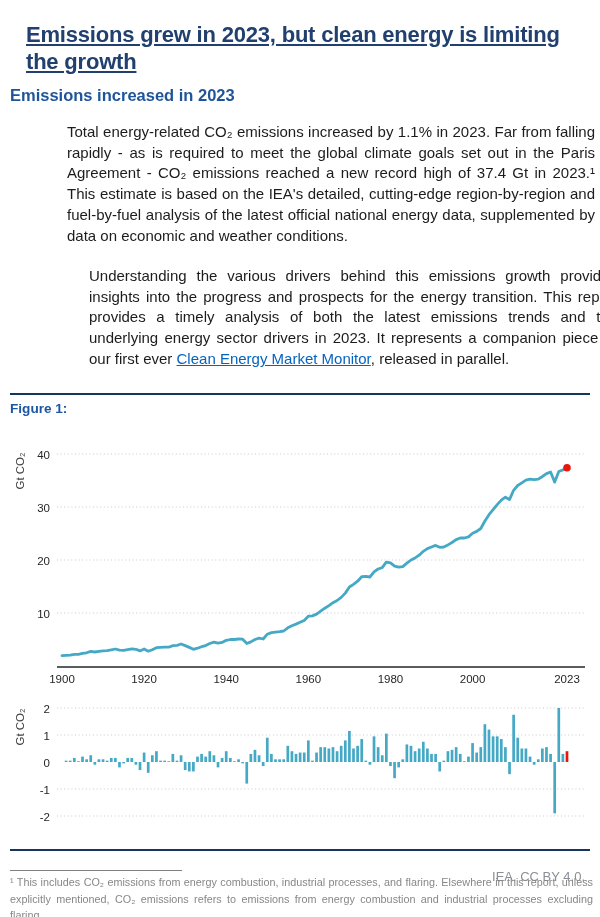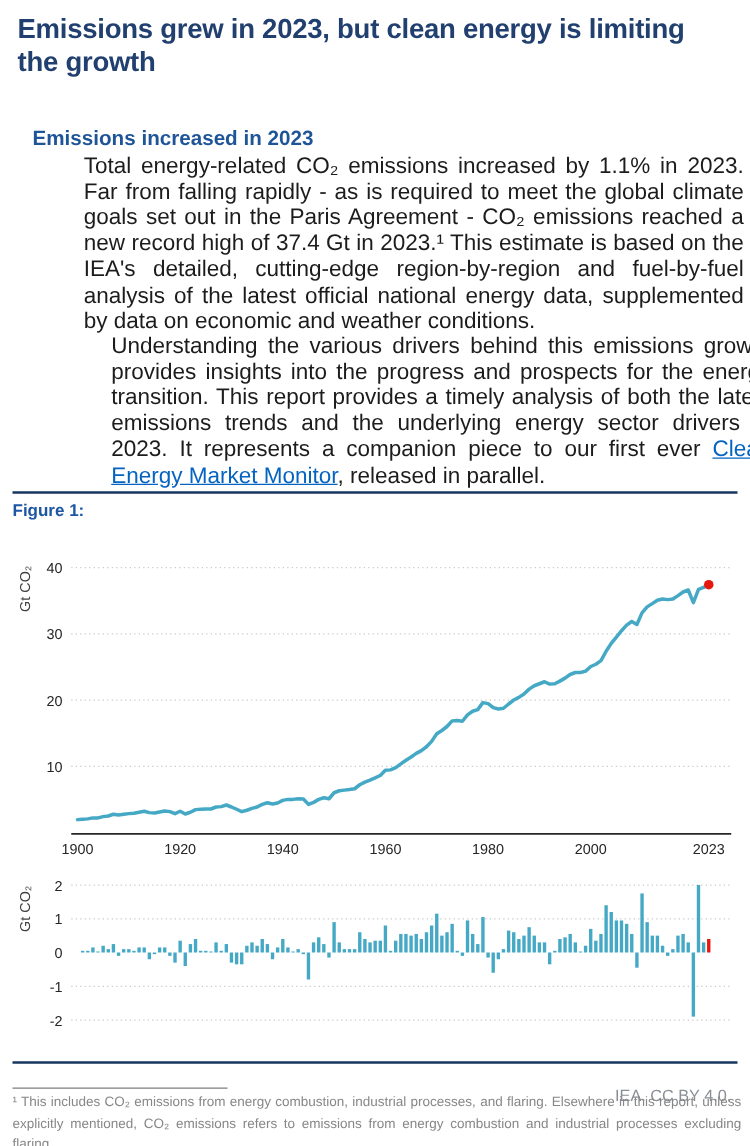--- a/index.html
+++ b/index.html
@@ -2,30 +2,30 @@
 <html><head>
 <meta charset="utf-8">
 <style>
   html,body{margin:0;padding:0;background:#ffffff;}
   .page{
     position:relative;width:600px;height:917px;background:#ffffff;overflow:hidden;
     font-family:"Liberation Sans","DejaVu Sans",sans-serif;color:#202020;
   }
   .abs{position:absolute;}
   h1.title{
-    left:10px;top:5px;width:548px;margin:4px;
-    font-size:22px;line-height:27px;font-weight:700;color:#21406F;letter-spacing:-0.2px;
+    left:10px;top:5px;width:548px;margin:16px;
+    font-size:22px;line-height:27px;font-weight:700;color:#21406F;letter-spacing:-0.2px;text-decoration:underline;
   }
   h2.section{
-    left:10px;top:85px;width:560px;margin:16px;
+    left:10px;top:85px;width:560px;margin:0;
     font-size:16.5px;line-height:20px;font-weight:700;color:#1F5598;
   }
   p.body{
     left:67px;width:528px;margin:0;
-    font-size:18px;line-height:20.7px;text-align:justify;color:#1c1c1c;
+    font-size:15px;line-height:20.7px;text-align:justify;color:#1c1c1c;
   }
   #para1{top:122px;}
   #para2{top:266px;margin-left:22px;}
   a.doc-link{color:#0563C1;text-decoration:underline;cursor:pointer;}
   .rule-navy{left:10px;width:580px;height:2px;background:#17365D;}
   #figure-top-rule{top:393px;}
   #figure-bottom-rule{top:849px;}
   .figure-caption{
     left:10px;top:400px;width:580px;display:flex;gap:20px;
     font-size:13.6px;font-weight:700;color:#1D56A3;line-height:17px;

